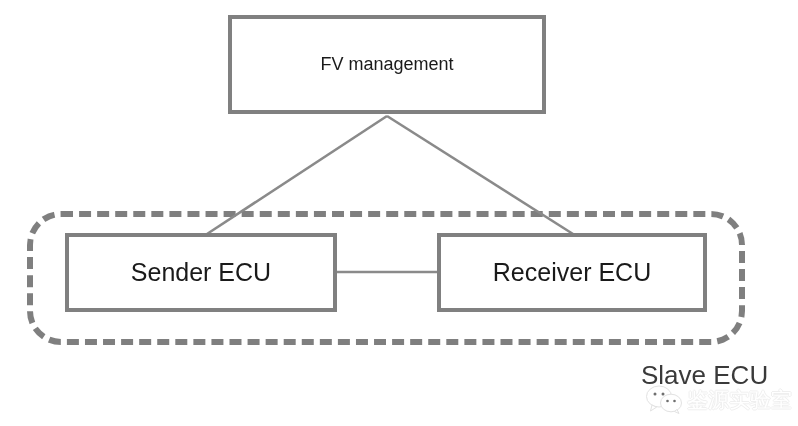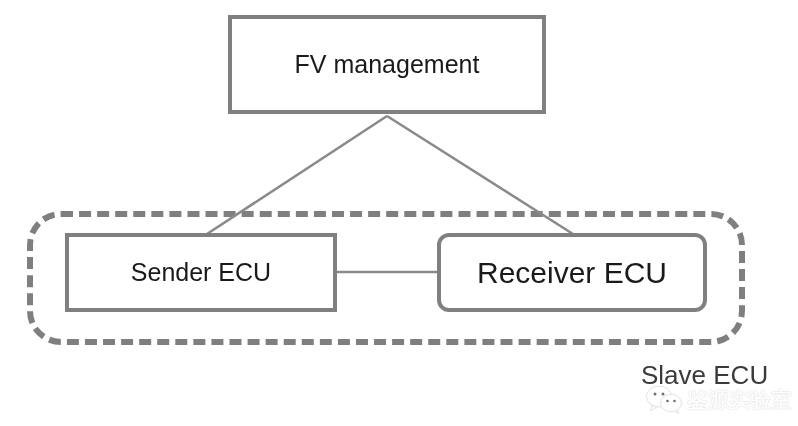--- a/index.html
+++ b/index.html
@@ -30,37 +30,36 @@
     text-align: center;
     color: #1a1a1a;
     line-height: 1.25;
     z-index: 3;
   }
   #node-master {
     left: 228px;
     top: 15px;
     width: 318px;
     height: 99px;
-    font-size: 25px;
+    font-size: 18px;
     text-align: right;
   }
   #node-sender {
     left: 65px;
     top: 233px;
     width: 272px;
     height: 79px;
     font-size: 25px;
   }
   #node-receiver {
     left: 437px;
     top: 233px;
     width: 270px;
     height: 79px;
-    font-size: 30px;
-    border-radius: 12px;
+    font-size: 25px;
   }
 
   
   #group-dashed {
     position: absolute;
     left: 27px;
     top: 211px;
     width: 718px;
     height: 134px;
     box-sizing: border-box;

